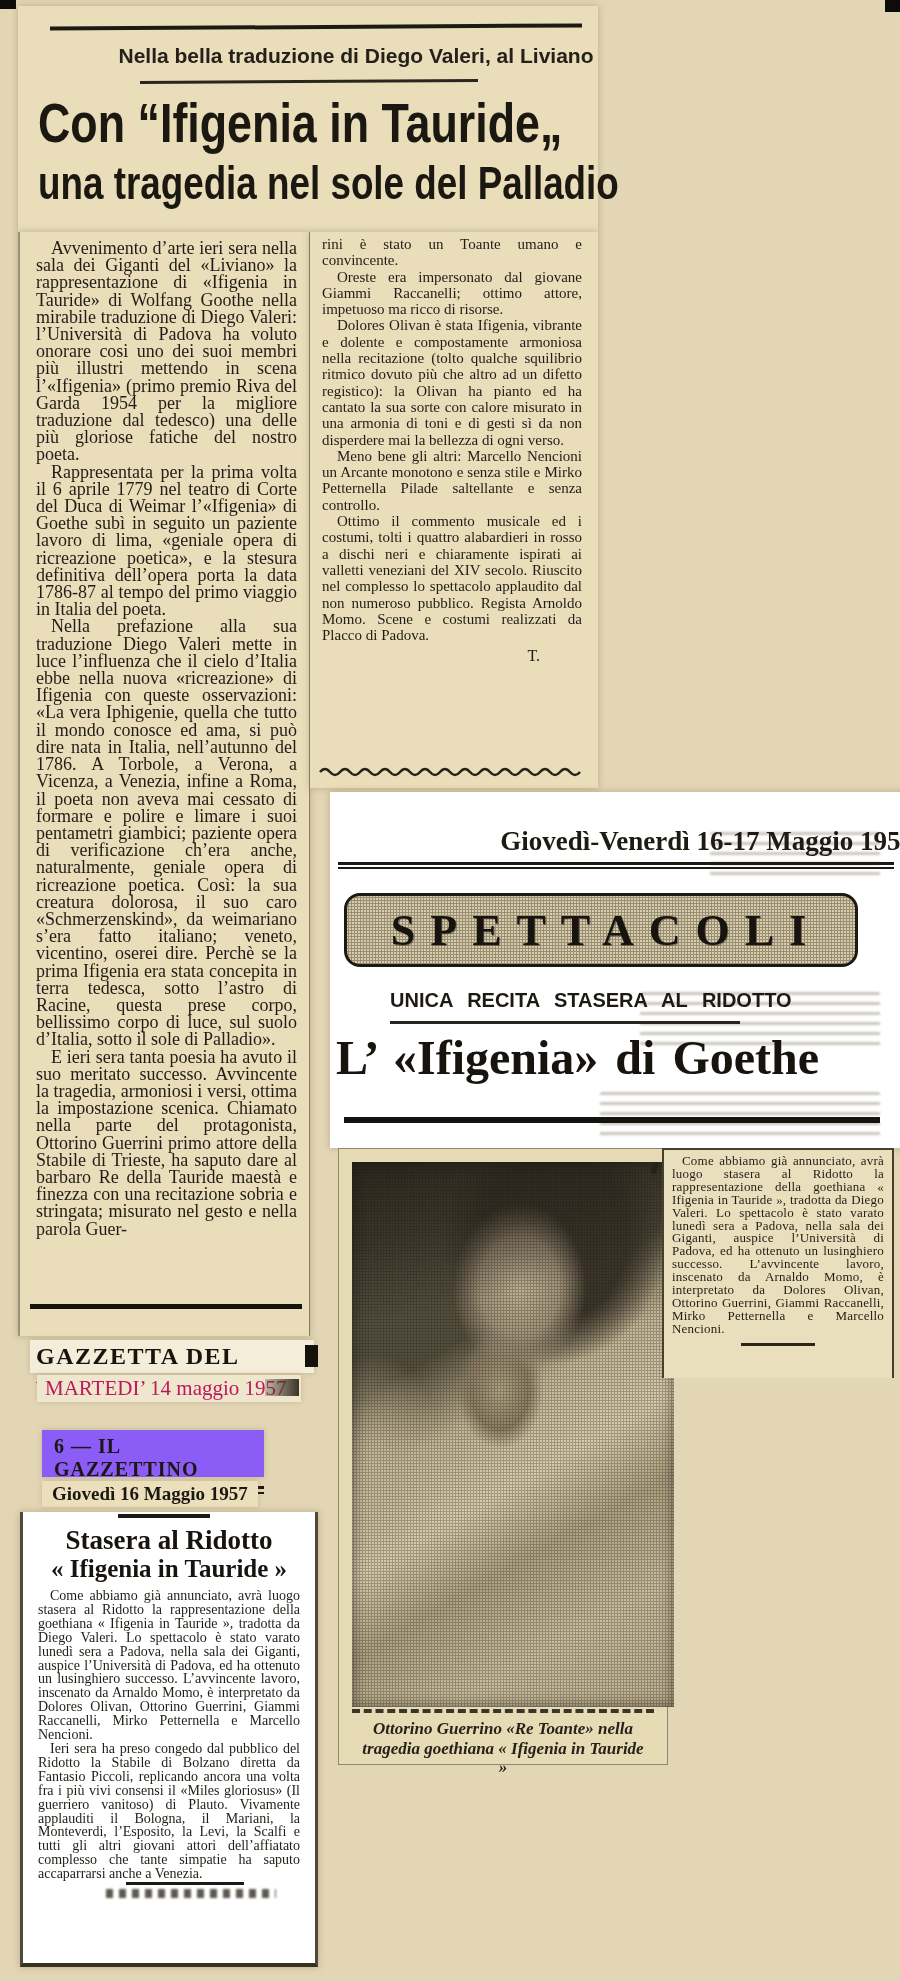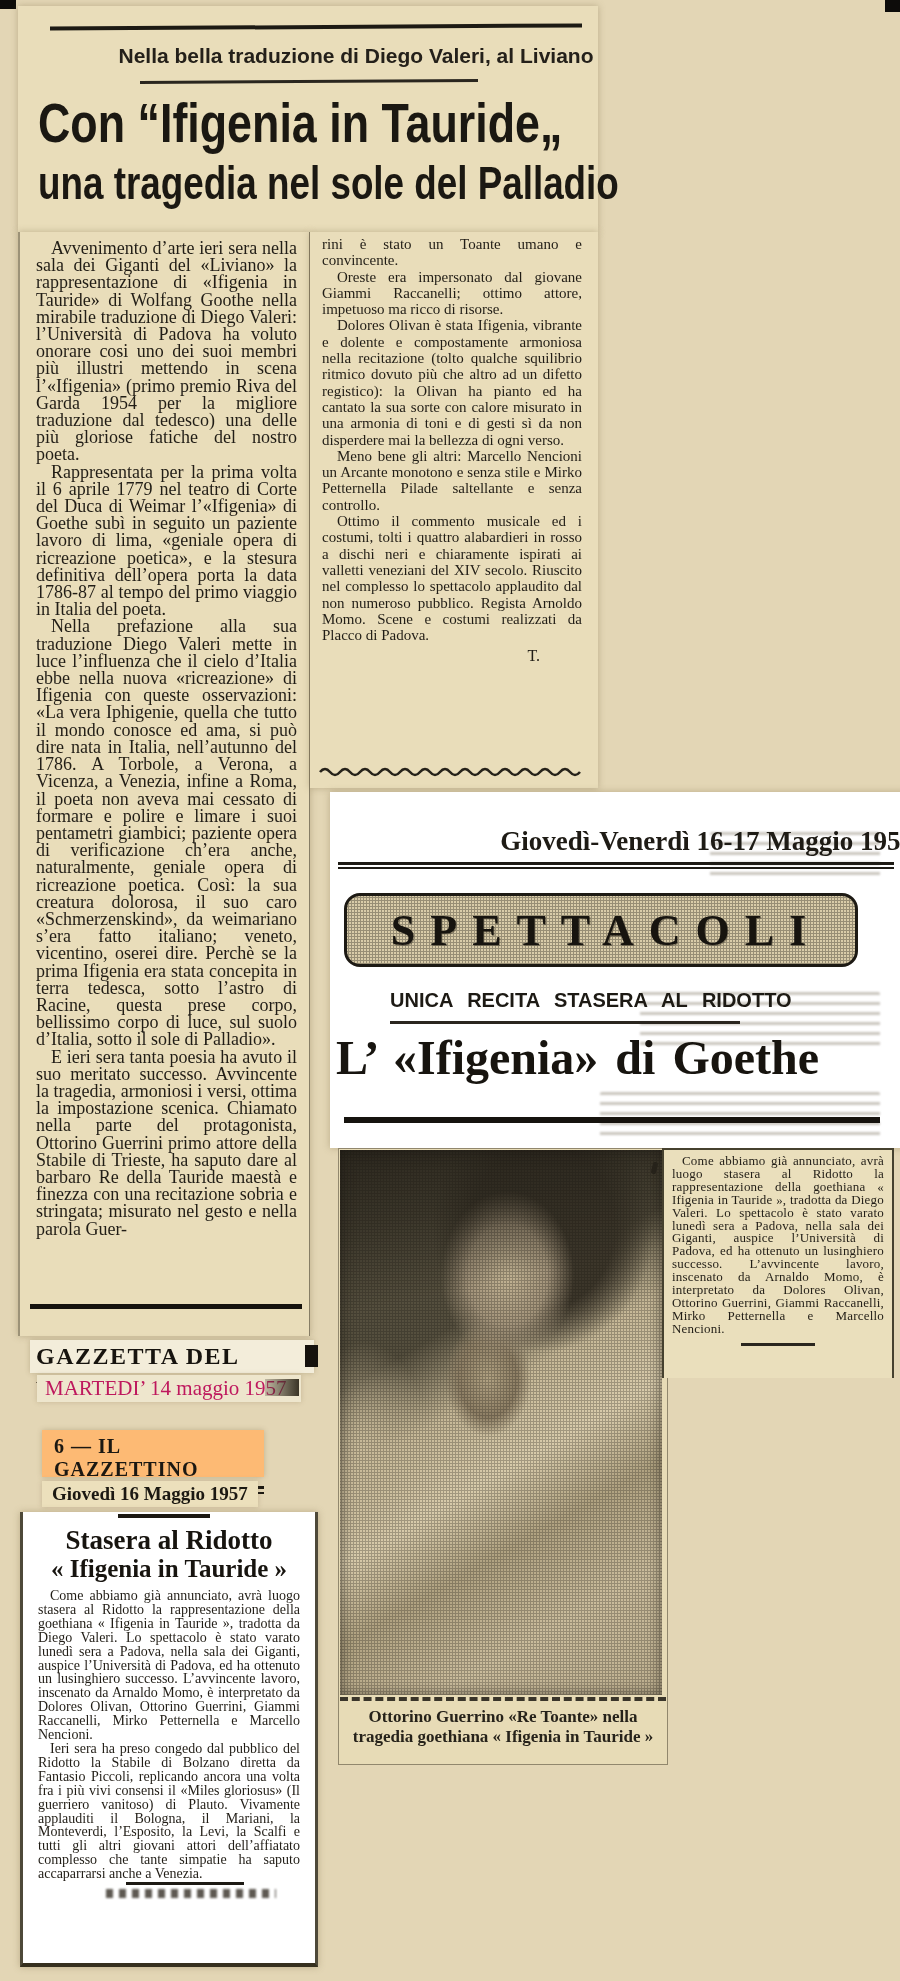--- a/index.html
+++ b/index.html
@@ -56,21 +56,21 @@
   .c2-headline{position:absolute;left:6px;top:238px;width:558px;font-weight:bold;font-size:48px;
                word-spacing:5px;color:#17140f;white-space:nowrap;}
   .c2-thickrule{position:absolute;left:14px;top:325px;width:536px;height:6px;background:#16130e;}
   .ghost{position:absolute;background:repeating-linear-gradient(180deg,rgba(95,84,60,.33) 0 3px,transparent 3px 10px);
          filter:blur(1px);border-radius:2px;}
   .g1{left:380px;top:40px;width:170px;height:50px;}
   .g2{left:310px;top:200px;width:240px;height:60px;}
   .g3{left:270px;top:300px;width:280px;height:45px;}
 
   .c2-photo-wrap{left:338px;top:1148px;width:330px;height:617px;background:#e7dbb6;
-                 border:1px solid rgba(60,52,36,.5);box-sizing:border-box;padding:1px;}
+                 border:1px solid rgba(60,52,36,.5);box-sizing:border-box;padding:13px;font-style:italic;}
   .c2-photo{width:322px;height:545px;
             background-color:#554f3e;
             background-image:
               radial-gradient(rgba(25,22,16,.28) 1px,transparent 1.3px),
               linear-gradient(168deg,rgba(42,38,29,.95) 0%,rgba(42,38,29,.6) 13%,rgba(42,38,29,0) 27%),
               radial-gradient(ellipse 95px 120px at 52% 23%,#c3b494 0%,#a2937a 42%,rgba(0,0,0,0) 70%),
               radial-gradient(ellipse 150px 170px at 63% 14%,#3c362a 0%,#3c362a 48%,rgba(0,0,0,0) 74%),
               radial-gradient(ellipse 60px 80px at 46% 42%,#b2a383 0%,#8e7f65 48%,rgba(0,0,0,0) 72%),
               radial-gradient(ellipse 95px 150px at 7% 55%,#cabc9b 0%,rgba(0,0,0,0) 72%),
               linear-gradient(150deg,rgba(0,0,0,0) 0 33%,#c6b897 45%,#d8cbab 57%,#b0a281 68%,#cabc9c 82%,#bdaf8f 100%);
@@ -90,21 +90,21 @@
   
   .gz-masthead{left:30px;top:1340px;width:284px;height:33px;background:#f3edda;
                font-weight:bold;font-size:24px;letter-spacing:1.5px;line-height:33px;
                padding-left:6px;box-sizing:border-box;color:#17140f;box-shadow:0 0 5px rgba(110,92,55,.3);}
   .gz-masthead::after{content:"";position:absolute;right:-4px;top:5px;width:13px;height:22px;background:#15120d;}
   .gz-date{left:30px;top:1375px;width:264px;height:27px;background:#eee6cd;
            font-size:21px;line-height:27px;padding-left:8px;box-sizing:border-box;color:#be185d;
            box-shadow:0 0 5px rgba(110,92,55,.25);margin-left:7px;}
   .gz-date::after{content:"";position:absolute;right:2px;top:4px;width:34px;height:17px;
                   background:linear-gradient(90deg,rgba(60,52,38,.25),#3a3426);}
-  .gzt-head{left:42px;top:1430px;width:222px;height:47px;background:#fdba74;box-sizing:border-box;
+  .gzt-head{left:42px;top:1430px;width:222px;height:47px;background:#8b5cf6;box-sizing:border-box;
             padding:5px 0 0 12px;font-weight:bold;font-size:20px;letter-spacing:1px;color:#1b1812;
             box-shadow:0 0 5px rgba(110,92,55,.3);}
   .gzt-dblrule{margin:5px 0 0 -4px;width:214px;height:8px;border-top:3px solid #1b1812;
                border-bottom:2px solid #1b1812;box-sizing:border-box;}
   .gzt-date{left:42px;top:1481px;width:216px;height:26px;background:#ece0bc;box-sizing:border-box;
             padding-left:10px;font-weight:bold;font-size:19px;line-height:26px;color:#1b1812;
             box-shadow:0 0 5px rgba(110,92,55,.25);}
 
   
   .c3{left:20px;top:1512px;width:298px;height:455px;background:#ffffff;box-sizing:border-box;

